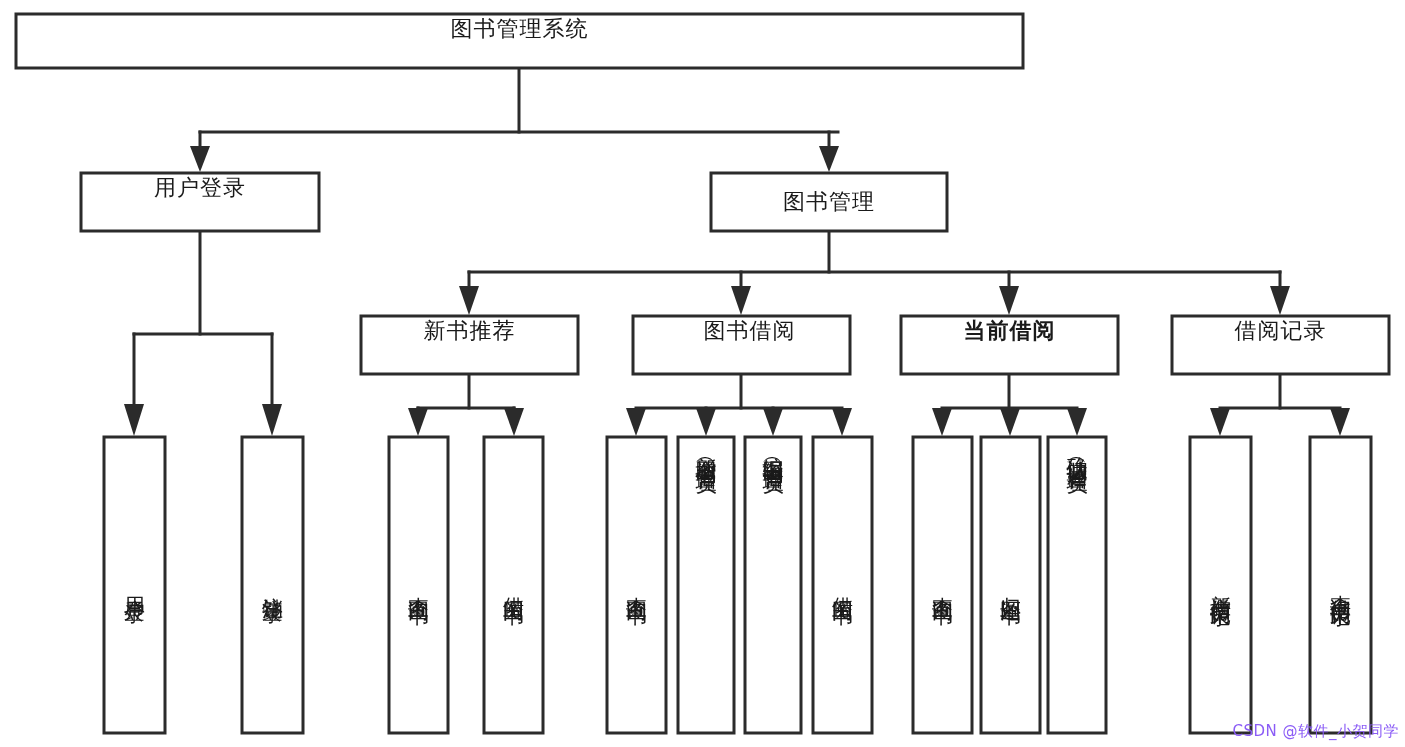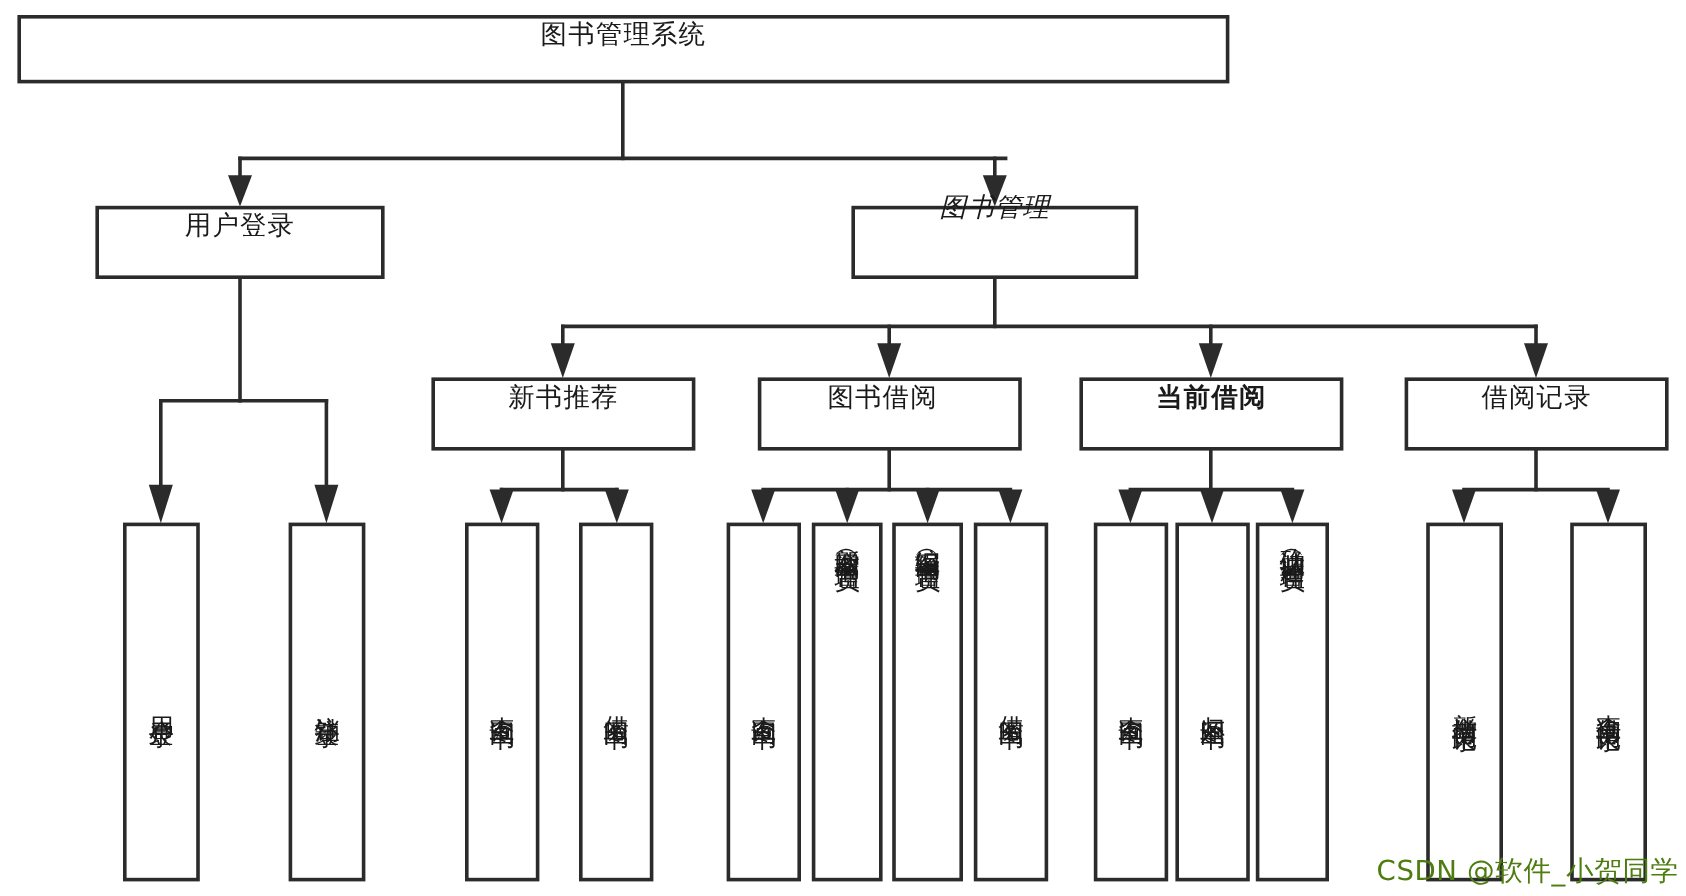--- a/index.html
+++ b/index.html
@@ -70,22 +70,22 @@
     font-size: 22px;
     color: #1a1a1a;
     white-space: nowrap;
     letter-spacing: 1px;
   }
   #watermark {
     position: absolute;
     right: 6px;
     bottom: 6px;
     font-family: "DejaVu Sans", "Liberation Sans", sans-serif;
-    font-size: 23px;
-    color: #4d7c0f;
+    font-size: 15px;
+    color: #8b5cf6;
     letter-spacing: 0.5px;
     white-space: nowrap;
     pointer-events: none;
   }
 </style>
 </head>
 <body>
 
 <div id="diagram-root">
 
@@ -182,27 +182,27 @@
     <rect class="node-box" x="1310" y="437" width="61" height="296"></rect>
 
   </svg>
 
   <div class="hlabel-wrap" style="left:16px;  top:14px;  width:1007px; height:54px;">
     <span class="hlabel-text">图书管理系统</span>
   </div>
   <div class="hlabel-wrap" style="left:81px;  top:173px; width:238px;  height:58px;">
     <span class="hlabel-text">用户登录</span>
   </div>
-  <div class="hlabel-wrap" style="left:711px; top:158px; width:236px;  height:58px;font-style:italic;">
+  <div class="hlabel-wrap" style="left:711px; top:187px; width:236px;  height:58px;">
     <span class="hlabel-text">图书管理</span>
   </div>
   <div class="hlabel-wrap" style="left:361px; top:316px; width:217px;  height:67px;">
     <span class="hlabel-text">新书推荐</span>
   </div>
-  <div class="hlabel-wrap" style="left:627px; top:316px; width:217px;  height:58px;">
+  <div class="hlabel-wrap" style="left:641px; top:316px; width:217px;  height:58px;">
     <span class="hlabel-text">图书借阅</span>
   </div>
   <div class="hlabel-wrap" style="left:901px; top:316px; width:217px;  height:58px;font-weight:bold;">
     <span class="hlabel-text">当前借阅</span>
   </div>
   <div class="hlabel-wrap" style="left:1172px; top:316px; width:217px; height:58px;">
     <span class="hlabel-text">借阅记录</span>
   </div>
 
   <div class="vlabel-wrap" style="left:104px;  top:437px; width:61px; height:296px;">

